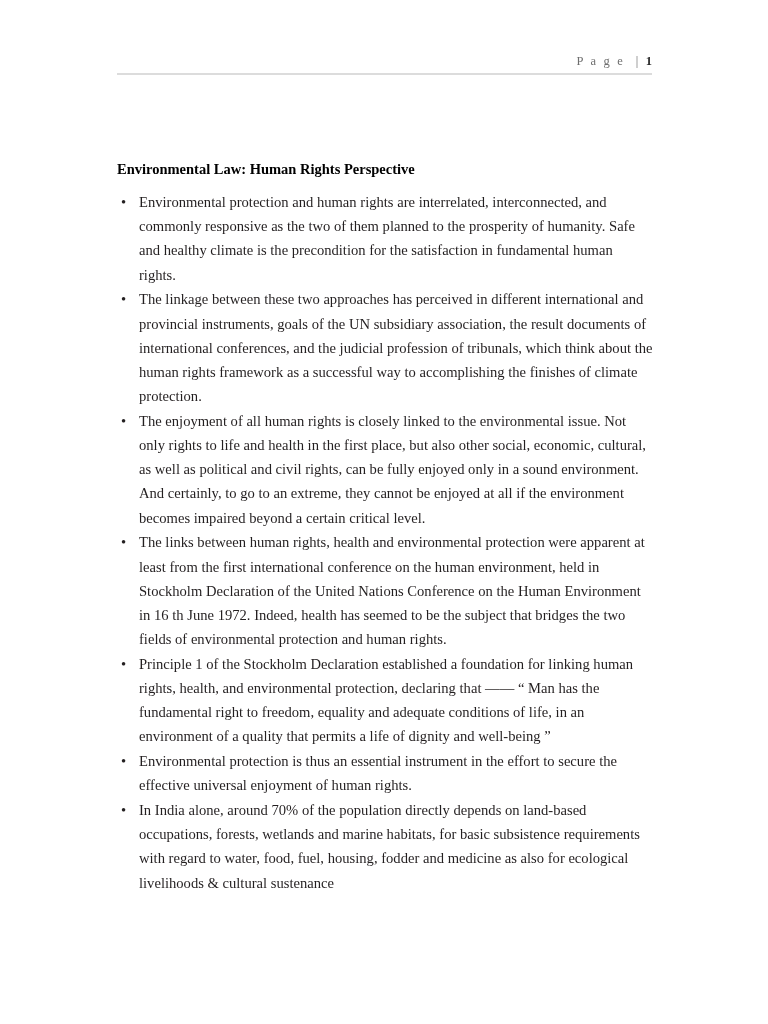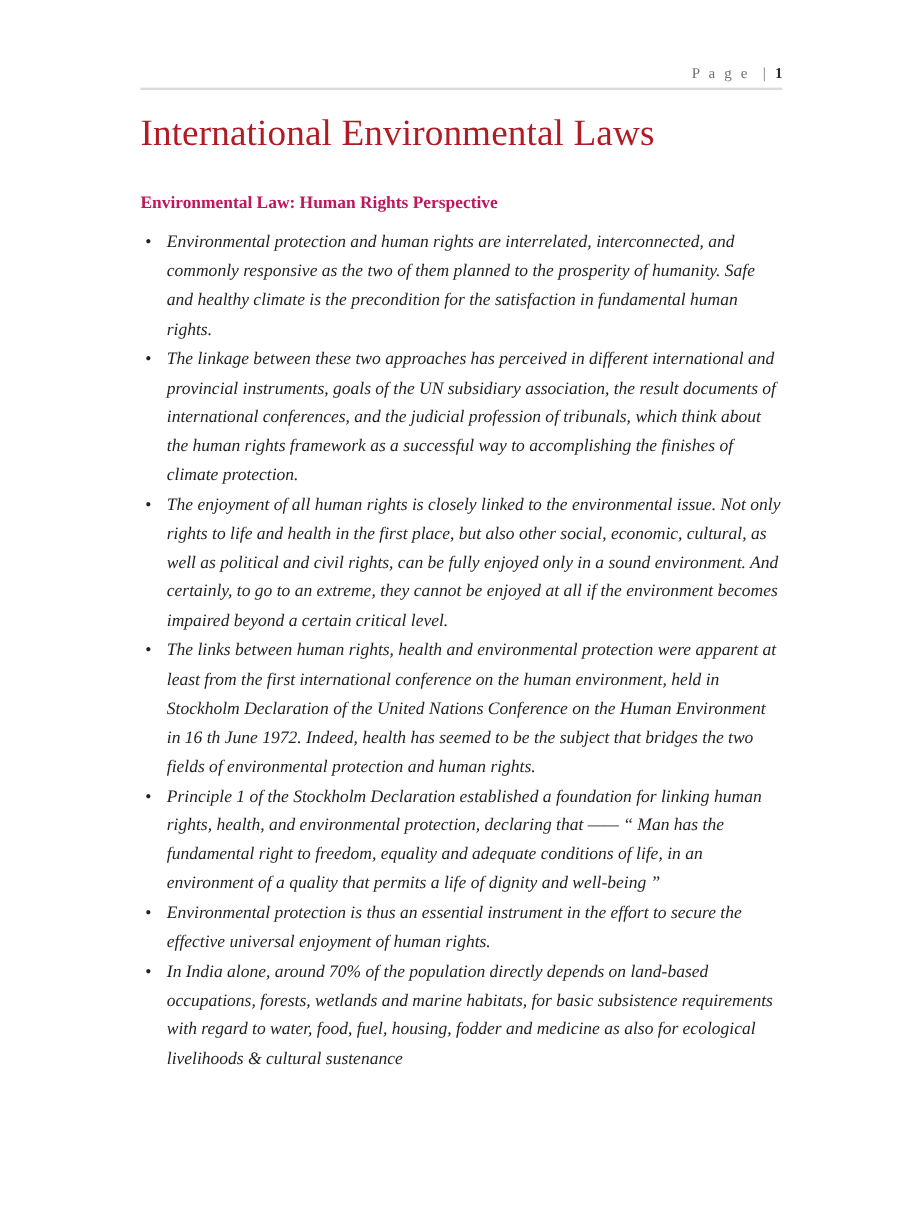--- a/index.html
+++ b/index.html
@@ -68,21 +68,21 @@
 
   
   .section-heading {
     position: absolute;
     left: 117px;
     top: 160px;
     width: 540px;
     font-family: "Liberation Serif", "DejaVu Serif", serif;
     font-size: 14.5px;
     font-weight: bold;
-    color: #be185d;
+    color: #000000;
     margin: 0;
     line-height: 19px;
   }
 
   
   .bullet-list {
     position: absolute;
     left: 117px;
     top: 190px;
     width: 536px;
@@ -103,34 +103,32 @@
     position: absolute;
     left: 4px;
     top: 0;
     width: 12px;
     font-size: 14.6px;
     line-height: 24.2px;
     color: #231f20;
   }
   .bullet-text {
     display: block;
-    font-style: italic;
   }
 </style>
 </head>
 <body>
 
 <div class="page">
 
   <div class="page-header">
     <div class="page-header-text"><span>P a g e  | </span><span class="pagenum">1</span></div>
     <div class="header-rule"></div>
   </div>
 
-  <h1 class="doc-title">International Environmental Laws</h1>
 
   <h2 class="section-heading">Environmental Law: Human Rights Perspective</h2>
 
   <ul class="bullet-list">
     <li class="bullet-item">
       <span class="bullet-marker">•</span>
       <span class="bullet-text">Environmental protection and human rights are interrelated, interconnected, and commonly responsive as the two of them planned to the prosperity of humanity. Safe and healthy climate is the precondition for the satisfaction in fundamental human rights.</span>
     </li>
     <li class="bullet-item">
       <span class="bullet-marker">•</span>

